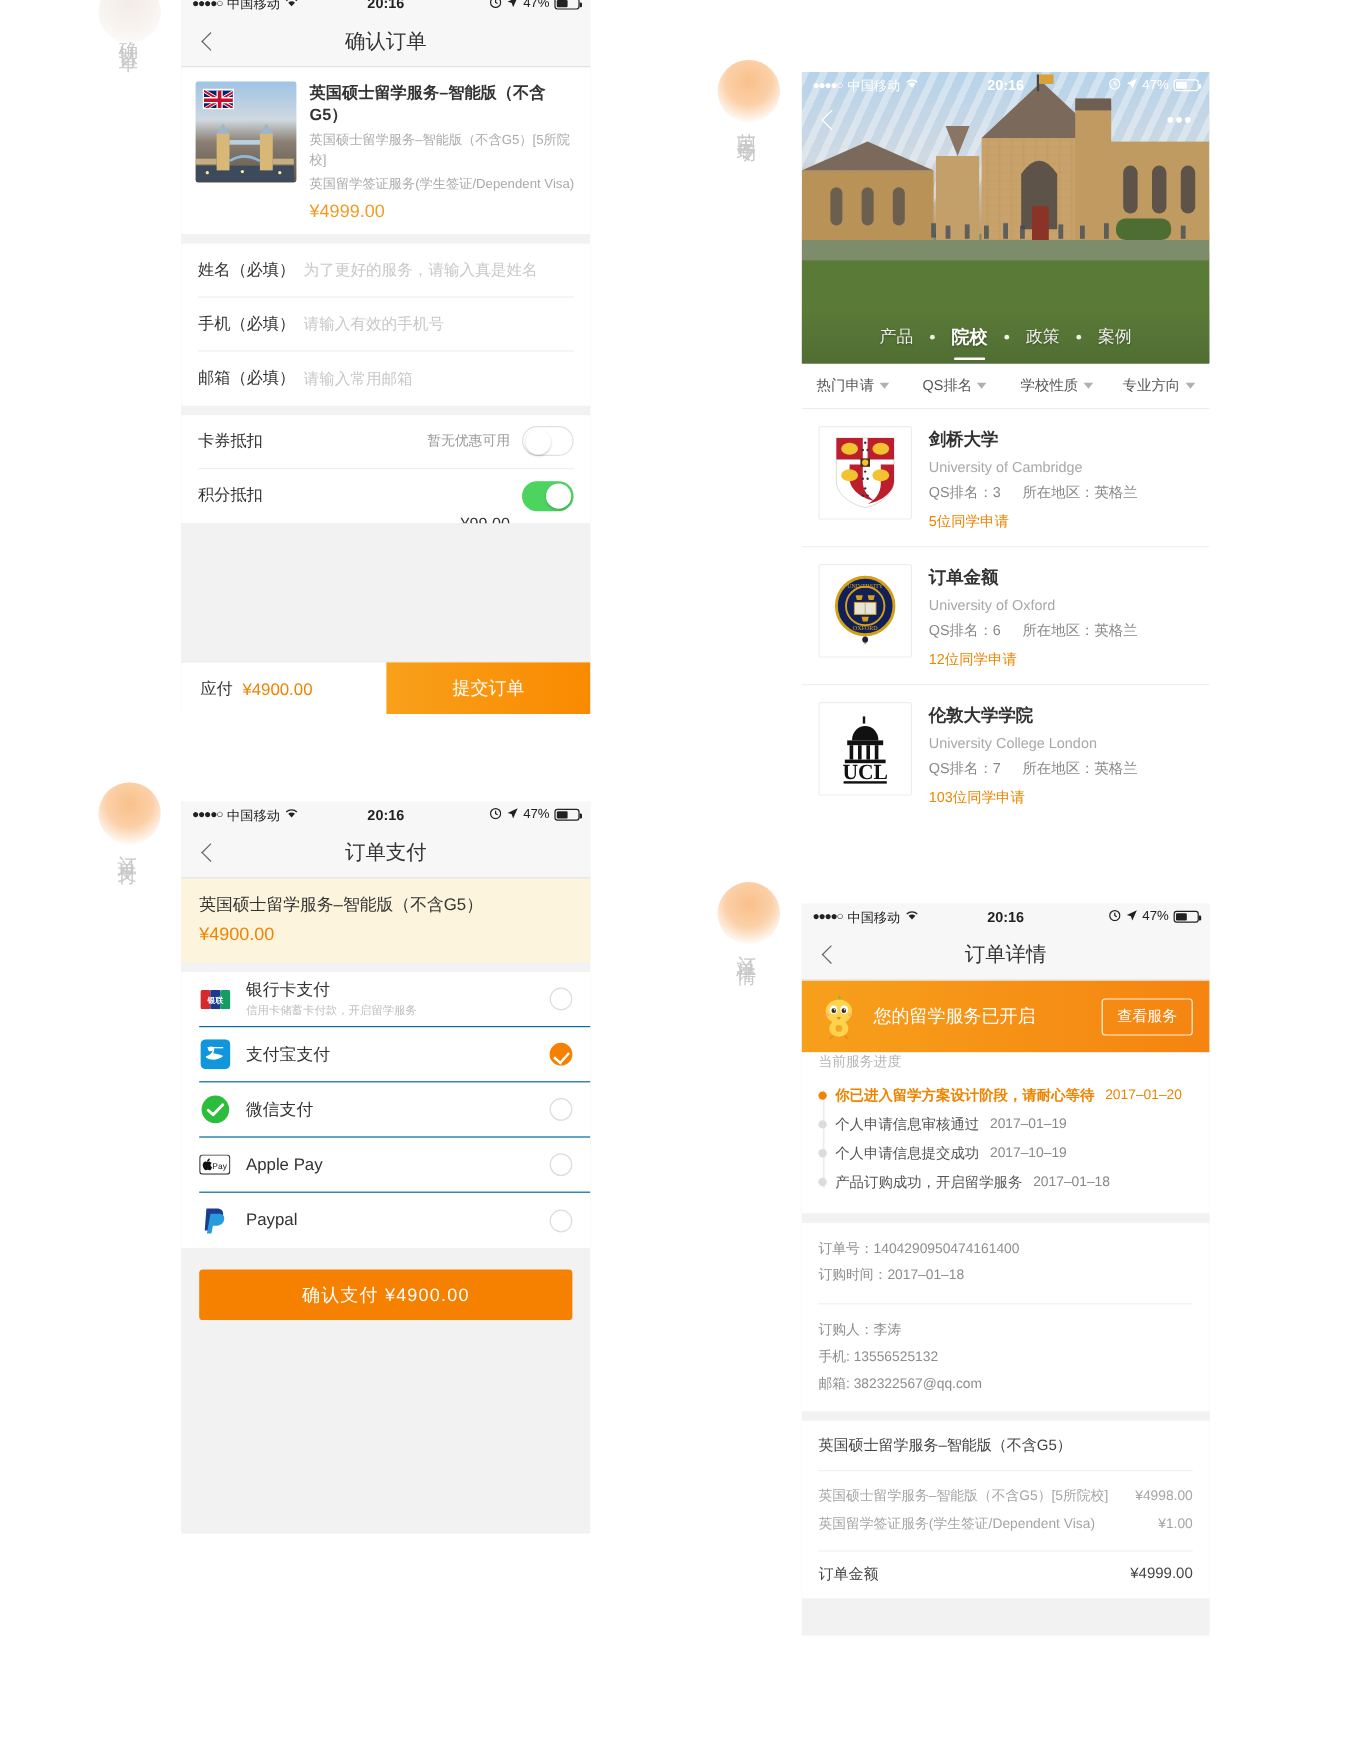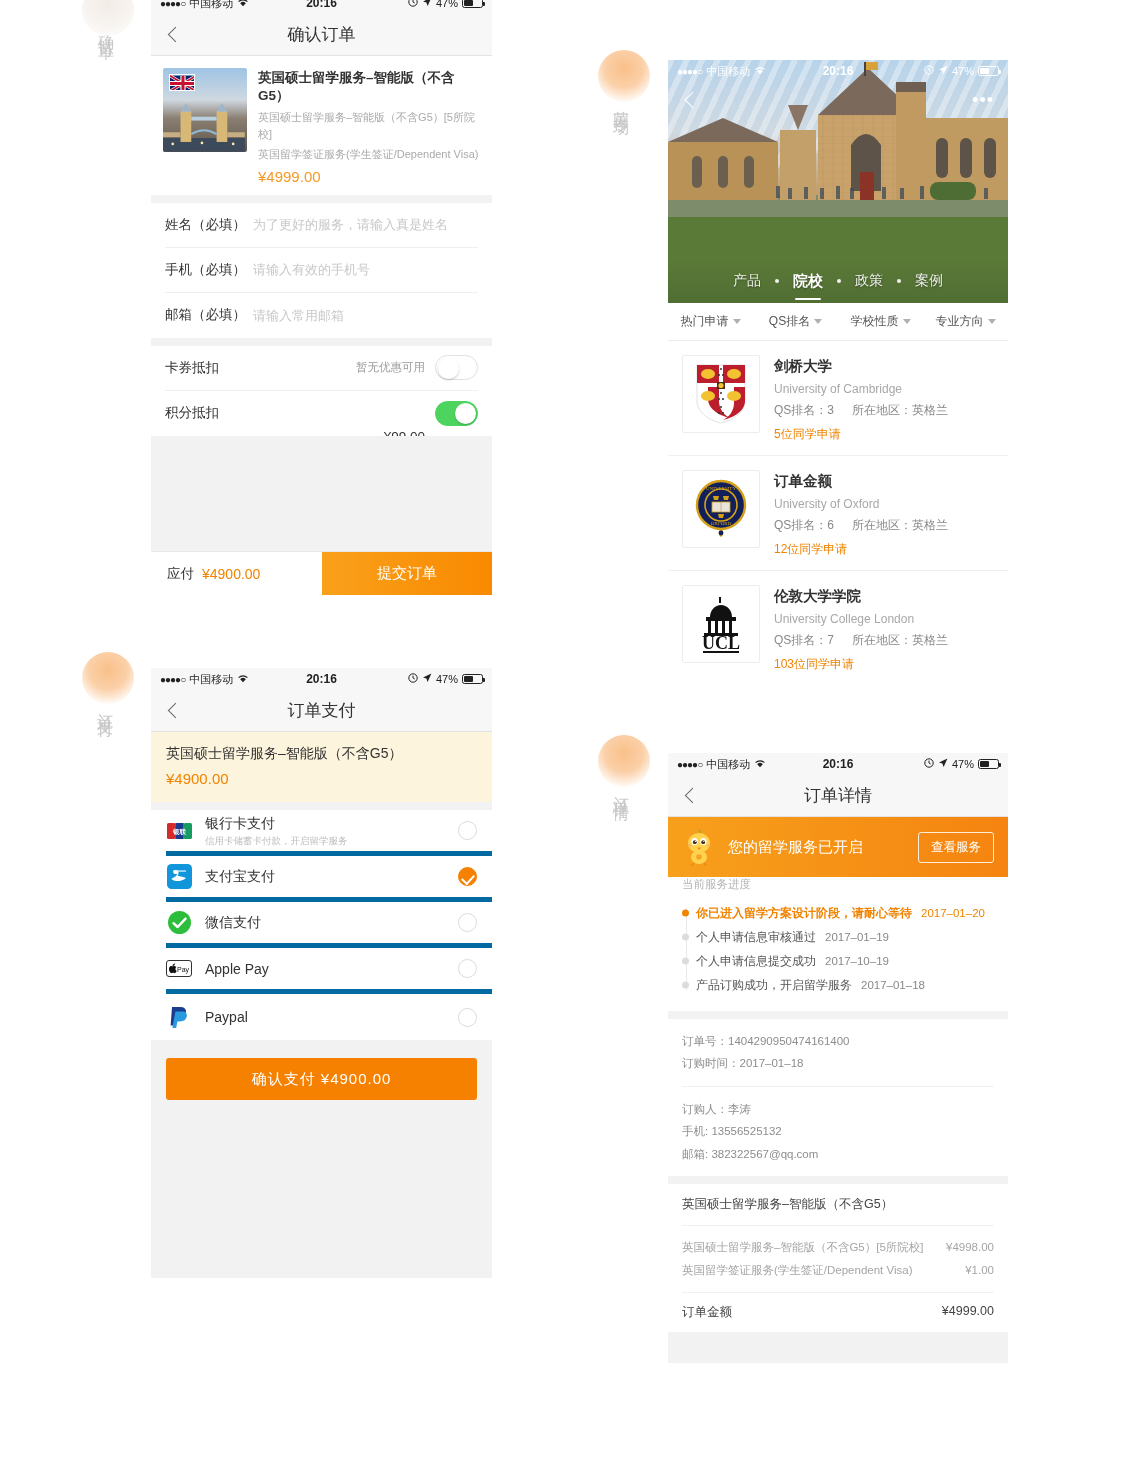--- a/index.html
+++ b/index.html
@@ -229,21 +229,21 @@
   .uni-apply { font-size: 12px; color: #f08300; margin-top: 7px; }
 
   
   #screen-pay { left: 151px; top: 668px; width: 341px; height: 610px; }
   .pay-summary { background: #fdf4dd; padding: 13px 15px 15px 15px; }
   .pay-sum-title { font-size: 14px; color: #333; font-weight: 500; }
   .pay-sum-price { font-size: 15px; color: #f08300; margin-top: 7px; }
   .pay-list { background: #fff; margin-top: 8px; padding-left: 15px; }
   .pay-row {
     display: flex; align-items: center; height: 46px; gap: 13px;
-    border-bottom: 5px solid #0369a1; padding-right: 15px;
+    border-bottom: 1px solid #0369a1; padding-right: 15px;
   }
   .pay-row:last-child { border-bottom: none; }
   .pay-icon { width: 26px; height: 26px; flex: 0 0 26px; display:flex; align-items:center; justify-content:center;}
   .pay-text { flex: 1; min-width: 0; }
   .pay-name { font-size: 14px; color: #333; }
   .pay-desc { font-size: 9.5px; color: #bdbdbd; margin-top: 2px; }
   .radio {
     width: 19px; height: 19px; border-radius: 50%;
     border: 1px solid #dcdcdc; position: relative; flex: 0 0 19px;
   }

